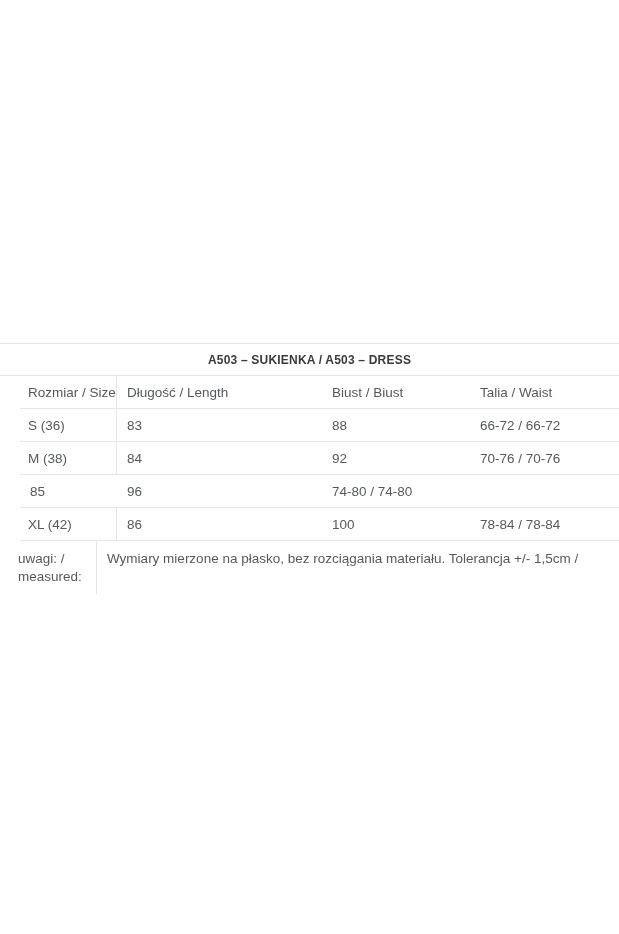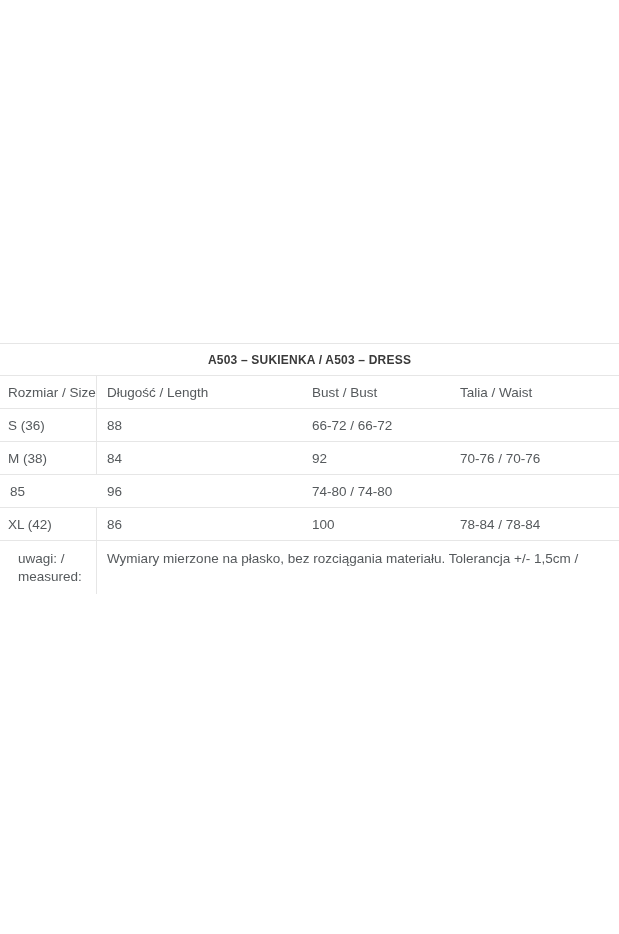--- a/index.html
+++ b/index.html
@@ -48,20 +48,21 @@
     box-sizing: border-box;
     white-space: nowrap;
     overflow: hidden;
   }
   .grid .cell.c1 {
     padding-left: 8px;
     border-right: 1px solid #e6e6e6;
   }
   .header-row, .data-row {
     border-bottom: 1px solid #e6e6e6;
+    margin-left: 20px;
   }
   .notes-row {
     display: grid;
     grid-template-columns: 97px 1fr;
   }
   .notes-row .cell {
     padding-top: 9px;
     padding-bottom: 8px;
     line-height: 18px;
     font-size: 13.5px;
@@ -80,26 +81,27 @@
 
 <div class="size-table">
 
   <div class="title-row">
     <span>A503 – SUKIENKA / A503 – DRESS</span>
   </div>
 
   <div class="grid header-row">
     <div class="cell c1">Rozmiar / Size</div>
     <div class="cell">Długość / Length</div>
-    <div class="cell">Bust / Bust</div>
+    <div class="cell">Biust / Biust</div>
     <div class="cell">Talia / Waist</div>
   </div>
 
   <div class="grid data-row">
     <div class="cell c1">S (36)</div>
+    <div class="cell">83</div>
     <div class="cell">88</div>
     <div class="cell">66-72 / 66-72</div>
   </div>
 
   <div class="grid data-row">
     <div class="cell c1">M (38)</div>
     <div class="cell">84</div>
     <div class="cell">92</div>
     <div class="cell">70-76 / 70-76</div>
   </div>

